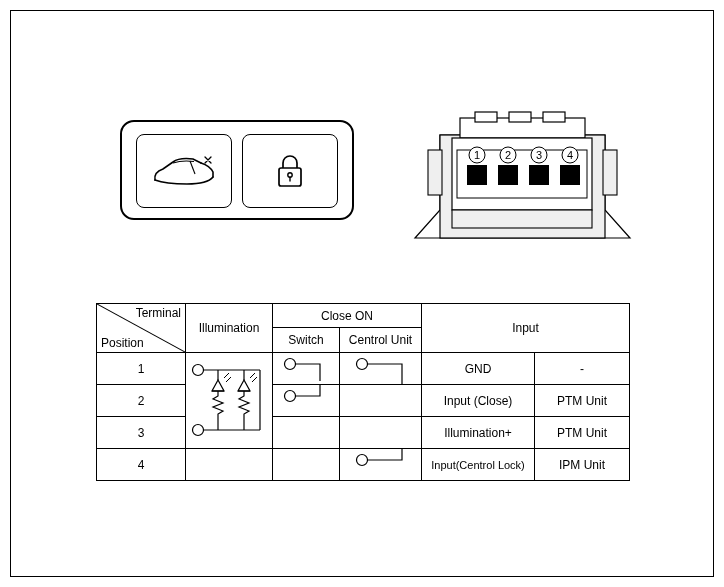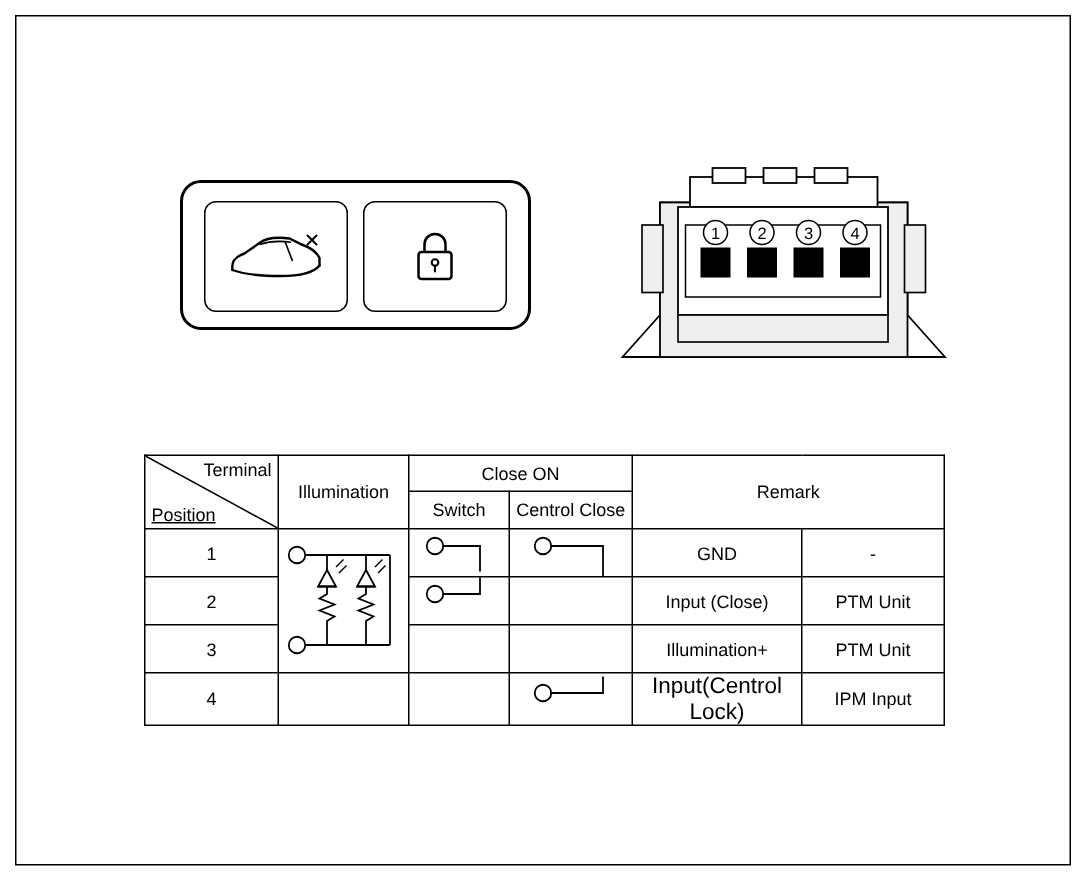--- a/index.html
+++ b/index.html
@@ -107,21 +107,20 @@
     position: absolute;
     right: 4px;
     top: 2px;
     font-size: 12px;
   }
   .hdr-corner .p-lbl {
     position: absolute;
     left: 4px;
     bottom: 2px;
     font-size: 12px;
-    text-decoration: underline;
   }
   .col-term { width: 89px; }
   .col-illum { width: 87px; }
   .col-close { width: 67px; }
   .col-clock { width: 82px; }
   .col-remark1 { width: 113px; }
   .col-remark2 { width: 95px; }
 
   .cell-illum { position: relative; }
   .cell-sw { position: relative; }
@@ -207,25 +206,25 @@
         <tr>
           <th class="hdr-corner" rowspan="2">
             <svg class="diag" viewBox="0 0 89 47" preserveAspectRatio="none">
               <line x1="0" y1="0" x2="89" y2="47" stroke="#000" stroke-width="1"></line>
             </svg>
             <span class="t-lbl">Terminal</span>
             <span class="p-lbl">Position</span>
           </th>
           <th rowspan="2" style="height:47px">Illumination</th>
           <th colspan="2" style="height:23px">Close ON</th>
-          <th colspan="2" rowspan="2" style="height:47px">Remark</th>
+          <th colspan="2" rowspan="2" style="height:47px">Input</th>
         </tr>
         <tr>
           <th style="height:24px">Switch</th>
-          <th style="height:24px">Centrol Close</th>
+          <th style="height:24px">Centrol Unit</th>
         </tr>
       </thead>
       <tbody>
         <tr>
           <td>1</td>
           <td class="cell-illum" rowspan="3">
             <svg width="87" height="93" viewBox="0 0 87 93" style="display:block">
 
               <circle cx="12" cy="16" r="5.5" fill="#fff" stroke="#000" stroke-width="1.2"></circle>
               <line x1="17.5" y1="16" x2="74" y2="16" stroke="#000" stroke-width="1.2"></line>
@@ -294,19 +293,19 @@
         <tr>
           <td>4</td>
           <td></td>
           <td></td>
           <td class="cell-sw">
             <svg width="82" height="31" viewBox="0 0 82 31" style="display:block">
               <circle cx="22" cy="11" r="5.5" fill="#fff" stroke="#000" stroke-width="1.2"></circle>
               <path d="M27 11 L62 11 L62 -60" fill="none" stroke="#000" stroke-width="1.2"></path>
             </svg>
           </td>
-          <td style="font-size:15px">Input(Centrol Lock)</td>
-          <td>IPM Input</td>
+          <td style="font-size:11px">Input(Centrol Lock)</td>
+          <td>IPM Unit</td>
         </tr>
       </tbody>
     </table>
   </div>
 </div>
 
 </body></html>

